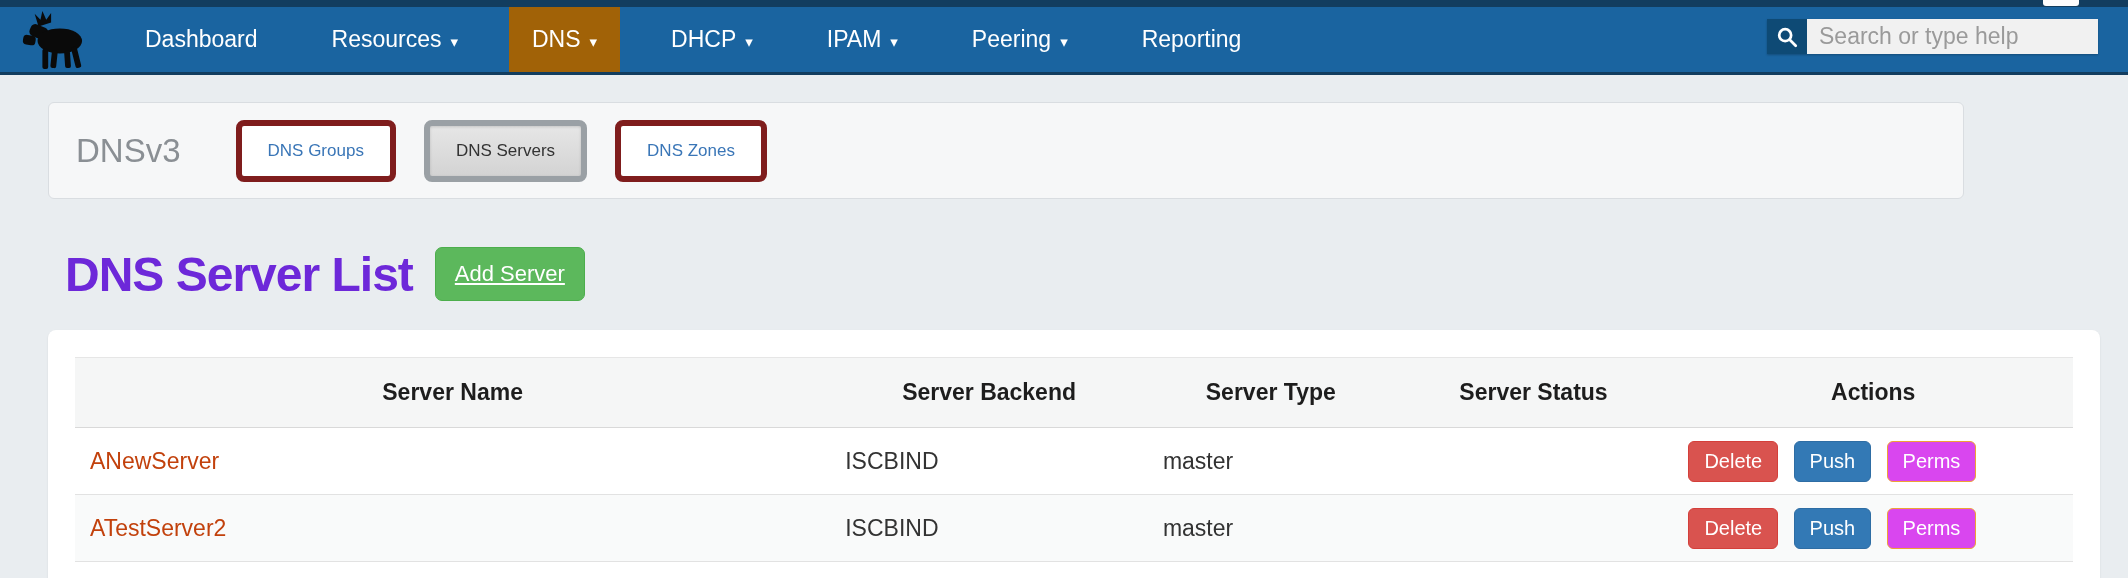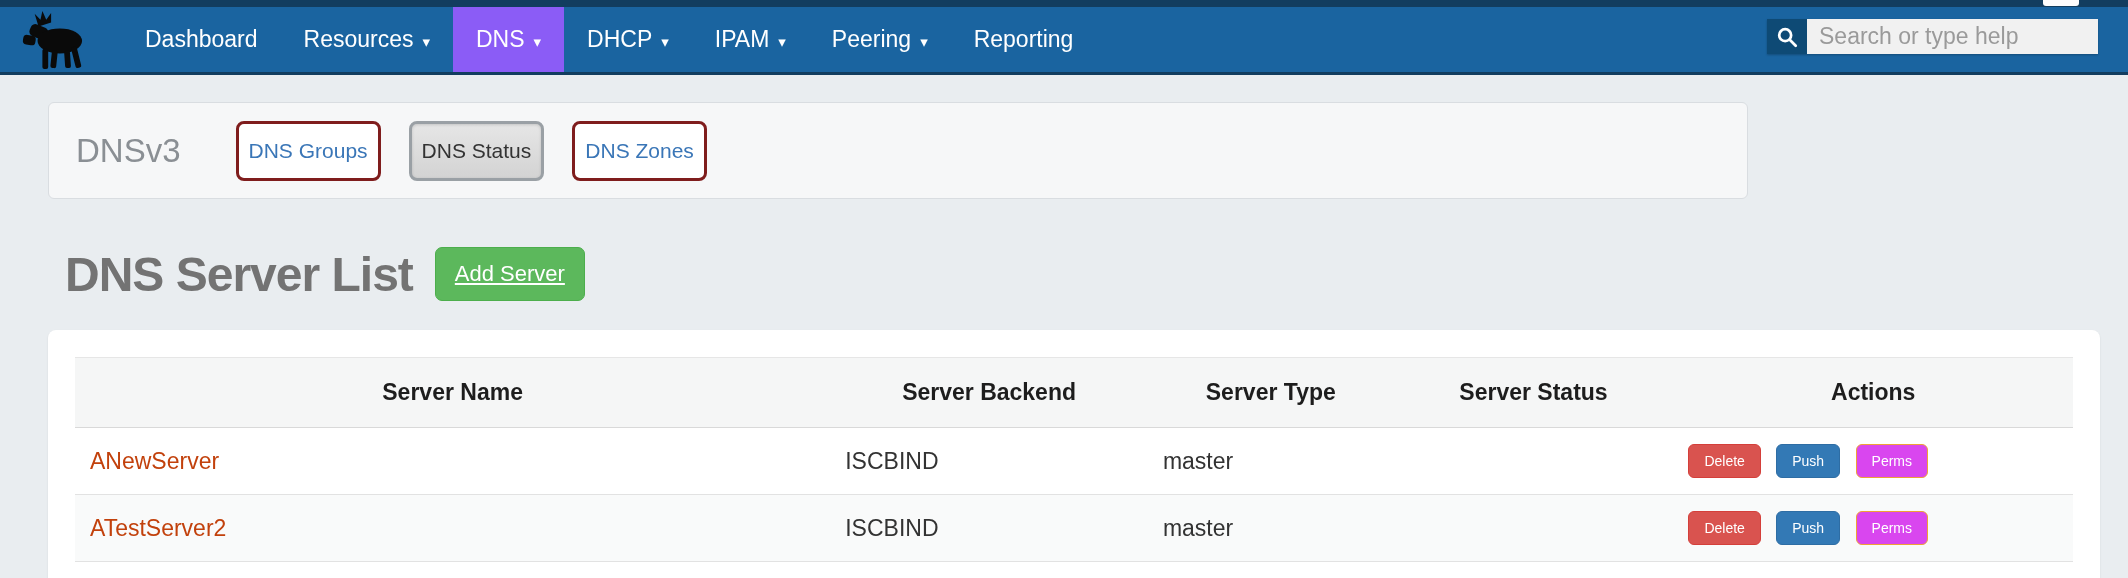--- a/index.html
+++ b/index.html
@@ -29,30 +29,31 @@
     background: #fdfdfd;
     border-radius: 0 0 3px 3px;
   }
   .logo-box {
     width: 108px;
     display: flex; align-items: center; justify-content: center;
   }
   .nav-items {
     display: flex; align-items: stretch;
     margin-left: 14px;
+    gap: 28px;
   }
   .nav-item {
     display: flex; align-items: center;
     padding: 0 23px;
     color: #ffffff;
     font-size: 23px;
     cursor: pointer;
     white-space: nowrap;
   }
-  .nav-item.active { background: #8b5cf6; }
+  .nav-item.active { background: #a16207; }
   .caret {
     display: inline-block;
     font-size: 15px;
     margin-left: 9px;
     transform: translateY(2px);
   }
 
   
   .search-group {
     position: absolute;
@@ -76,42 +77,42 @@
     font-size: 23px;
     color: #555;
     padding: 0 12px;
     font-family: "Liberation Sans", sans-serif;
   }
   .search-input::placeholder { color: #9a9a9a; }
 
   
   .toolbar-panel {
     margin: 27px 0 0 48px;
-    width: 1700px;
+    width: 1916px;
     height: 97px;
     background: #f6f7f8;
     border: 1px solid #d9dde1;
     border-radius: 6px;
     display: flex;
     align-items: center;
     padding: 0 27px;
   }
   .section-label {
     font-size: 33px;
     color: #8a8f94;
     margin-right: 55px;
   }
   .tab-btn {
     font-family: "Liberation Sans", sans-serif;
-    font-size: 21px;
+    font-size: 17px;
     color: #3a76b7;
     background: #ffffff;
-    border: 3px solid #7f1d1d;
+    border: 6px solid #7f1d1d;
     border-radius: 8px;
-    padding: 15px 10px;
+    padding: 15px 26px;
     margin-right: 28px;
     cursor: pointer;
     white-space: nowrap;
   }
   .tab-btn.active {
     background: linear-gradient(#e6e6e6, #d3d3d3);
     border-color: #9aa0a5;
     color: #333;
     box-shadow: inset 0 1px 3px rgba(0,0,0,.15);
   }
@@ -120,21 +121,21 @@
   .heading-row {
     display: flex;
     align-items: center;
     margin: 36px 0 0 65px;
     gap: 22px;
     height: 78px;
   }
   .page-title {
     font-size: 48px;
     font-weight: bold;
-    color: #737373;
+    color: #6d28d9;
     margin: 0;
     letter-spacing: -1px;
   }
   .add-btn {
     font-family: "Liberation Sans", sans-serif;
     background: #5cb85c;
     border: 1px solid #4cae4c;
     color: #fff;
     font-size: 22px;
     padding: 13px 19px;
@@ -176,21 +177,21 @@
     padding: 12px 15px;
     border-bottom: 1px solid #e2e2e2;
     vertical-align: middle;
     height: 67px;
   }
   .server-table tbody tr:nth-child(even) { background: #f9fafa; }
   a.server-link { color: #c2410c; text-decoration: none; cursor: pointer; }
 
   .btn-action {
     font-family: "Liberation Sans", sans-serif;
-    font-size: 14px;
+    font-size: 20px;
     color: #ffffff;
     border-radius: 6px;
     padding: 8px 15px;
     margin-right: 9px;
     cursor: pointer;
     border: 1px solid transparent;
   }
   .btn-delete { background: #d9534f; border-color: #d43f3a; }
   .btn-push   { background: #3379b5; border-color: #2e6da4; }
   .btn-perms  { background: #d946ef; border-color: #eea236; }
@@ -250,21 +251,21 @@
         <line x1="15" y1="15" x2="21.5" y2="21.5"></line>
       </svg>
     </div>
     <input class="search-input" type="text" placeholder="Search or type help" style="">
   </div>
 </div>
 
 <div class="toolbar-panel">
   <span class="section-label">DNSv3</span>
   <button class="tab-btn">DNS Groups</button>
-  <button class="tab-btn active">DNS Status</button>
+  <button class="tab-btn active">DNS Servers</button>
   <button class="tab-btn">DNS Zones</button>
 </div>
 
 <div class="heading-row">
   <h1 class="page-title">DNS Server List</h1>
   <button class="add-btn">Add Server</button>
 </div>
 
 <div class="table-panel">
   <table class="server-table">

